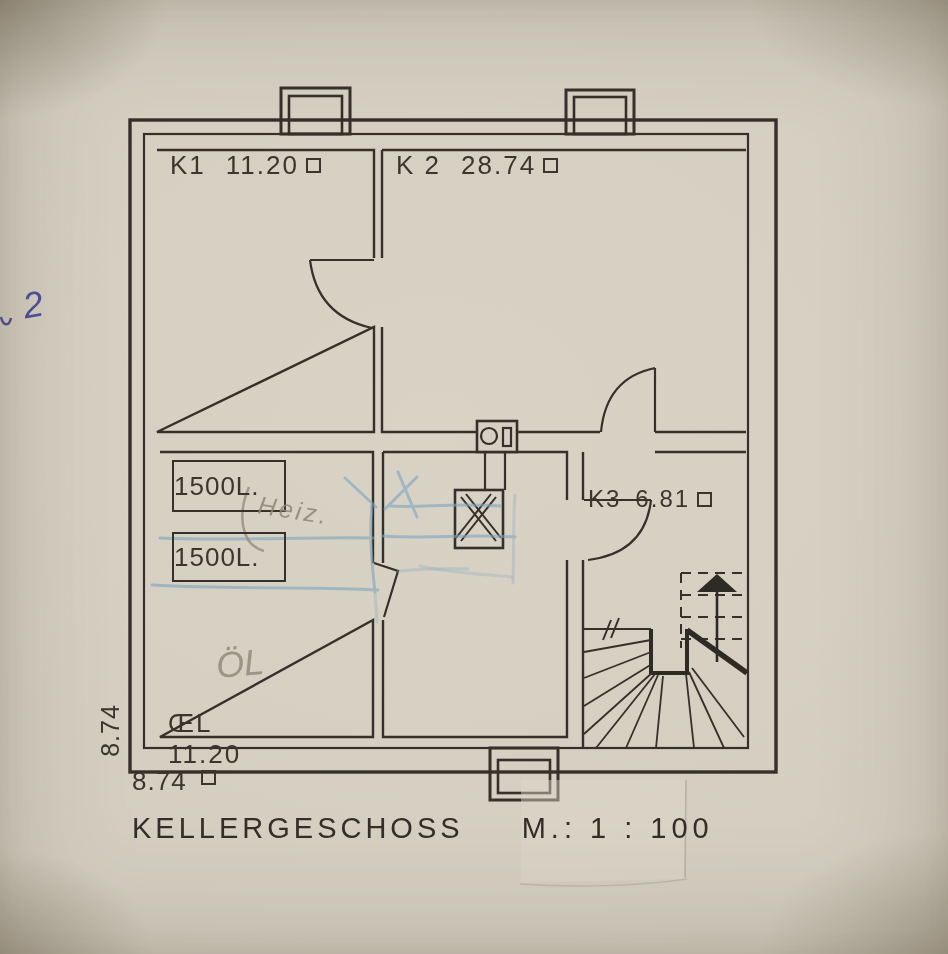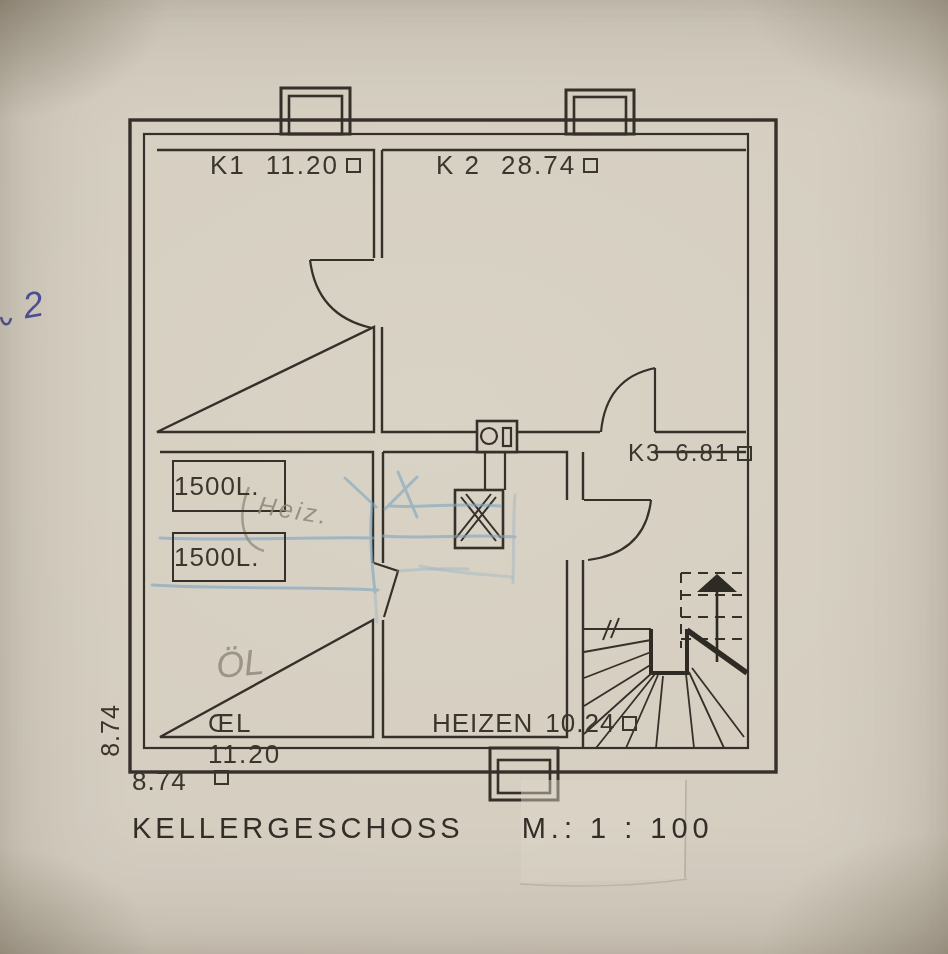--- a/index.html
+++ b/index.html
@@ -10,21 +10,21 @@
       radial-gradient(280px 150px at 100% 0%, rgba(92,82,64,0.30), transparent 72%),
       radial-gradient(220px 150px at 0% 100%, rgba(92,82,64,0.32), transparent 70%),
       radial-gradient(260px 170px at 100% 100%, rgba(92,82,64,0.30), transparent 72%),
       radial-gradient(1250px 950px at 46% 44%, #d9d3c6 0%, #d4cdc0 55%, #c8c0b0 100%);
   }
   #paper::after{content:"";position:absolute;inset:0;pointer-events:none;
     box-shadow: inset 0 0 120px rgba(88,78,60,0.28), inset 0 0 24px rgba(88,78,60,0.12);}
   svg{position:absolute;left:0;top:0;}
   .lbl{position:absolute;display:flex;align-items:baseline;color:#3a352d;
        font-size:26px;letter-spacing:2px;white-space:nowrap;}
-  .lbl .name{margin-right:20px;margin-left:40px;}
+  .lbl .name{margin-right:20px;}
   .sq{display:inline-block;width:11px;height:11px;border:2.5px solid #3a352d;margin-left:7px;align-self:center;}
   .tank{position:absolute;border:2.5px solid #35302a;display:flex;align-items:center;padding-left:0;
         color:#3a352d;font-size:26px;letter-spacing:1px;}
   .dim{position:absolute;color:#3a352d;font-size:25px;letter-spacing:1px;}
   .title-row{position:absolute;left:132px;top:812px;color:#332e27;font-size:29px;letter-spacing:4px;}
   .title-row .scale{margin-left:46px;letter-spacing:5px;margin-top:16px;}
   .hand{position:absolute;font-style:italic;}
   .hand-pencil{color:#8d8777;}
   .hand-ink{color:#4c4f9c;}
 </style>
@@ -140,33 +140,28 @@
   <div class="lbl" style="left:170px;top:150px;">
     <span class="name">K1</span>
     <span>11.20</span>
     <span class="sq"></span>
   </div>
   <div class="lbl" style="left:396px;top:150px;">
     <span class="name">K 2</span>
     <span>28.74</span>
     <span class="sq"></span>
   </div>
-  <div class="lbl" style="left:588px;top:439px;font-size:24px;">
+  <div class="lbl" style="left:588px;top:485px;font-size:24px;">
     <span class="name" style="margin-right:14px;">K3</span>
     <span>6.81</span>
     <span class="sq"></span>
   </div>
   <div class="lbl" style="left:168px;top:708px;flex-direction:column;">
     <span class="name" style="margin-right:16px;">ŒL</span>
     <span>11.20</span>
-    <span class="sq"></span>
-  </div>
-  <div class="lbl" style="left:392px;top:708px;letter-spacing:1px;">
-    <span class="name" style="margin-right:12px;">HEIZEN</span>
-    <span>10.24</span>
     <span class="sq"></span>
   </div>
 
   <div class="tank" style="left:172px;top:460px;width:110px;height:48px;">
     <span>1500L.</span>
   </div>
   <div class="tank" style="left:172px;top:532px;width:110px;height:46px;">
     <span>1500L.</span>
   </div>
 

